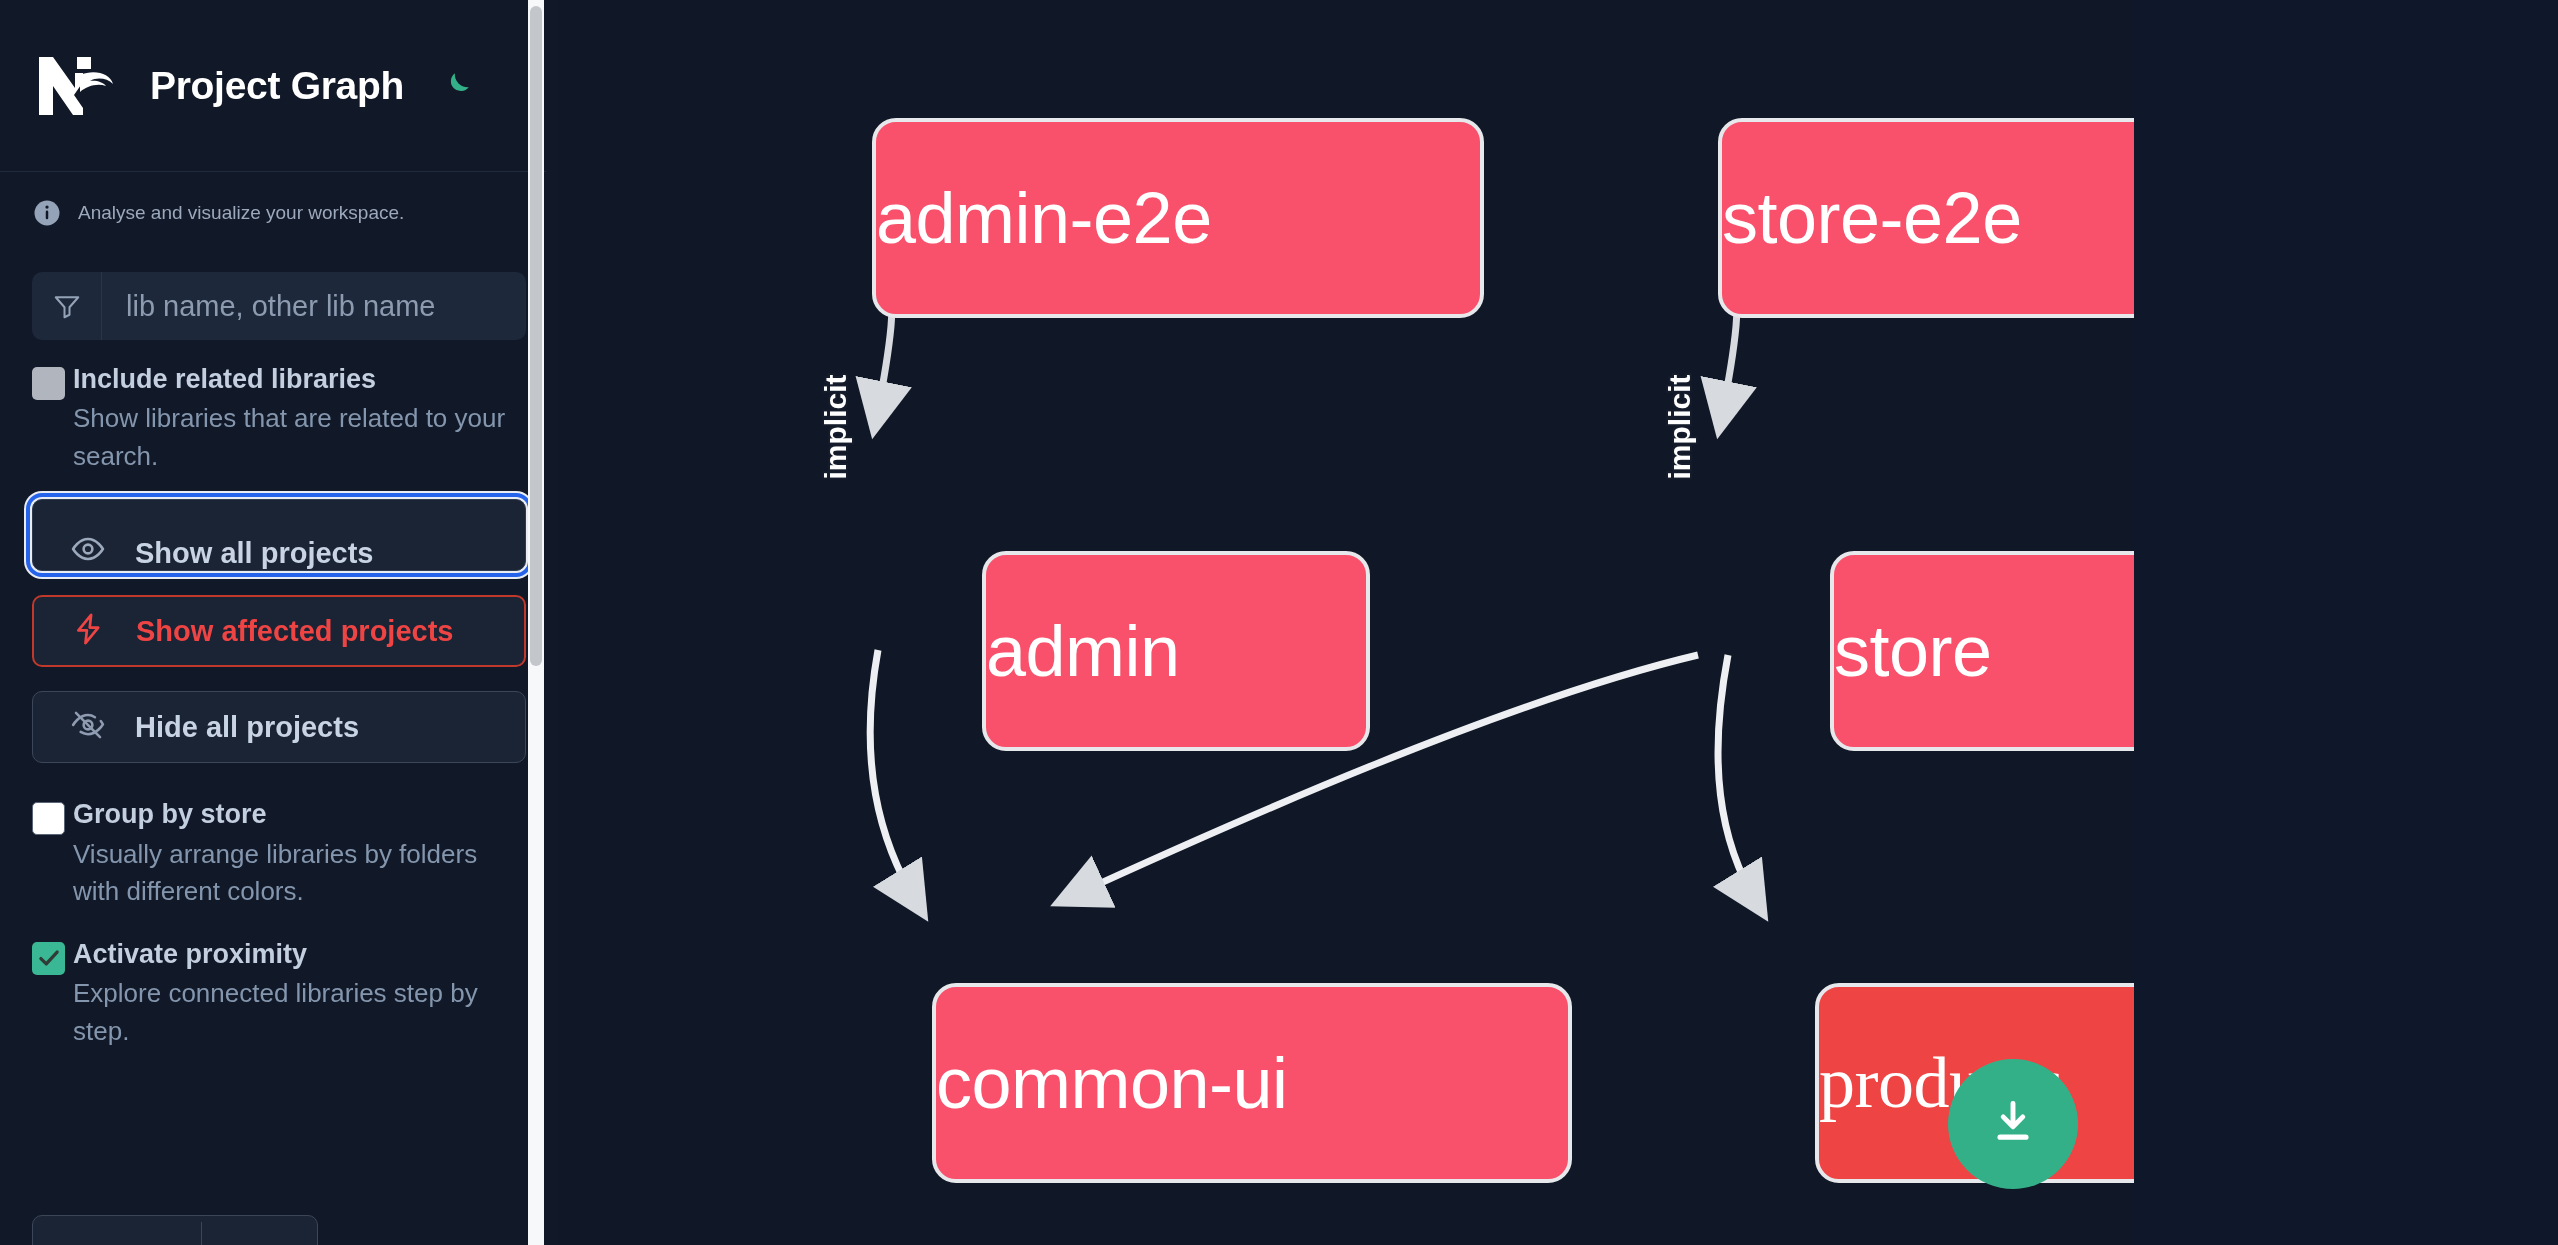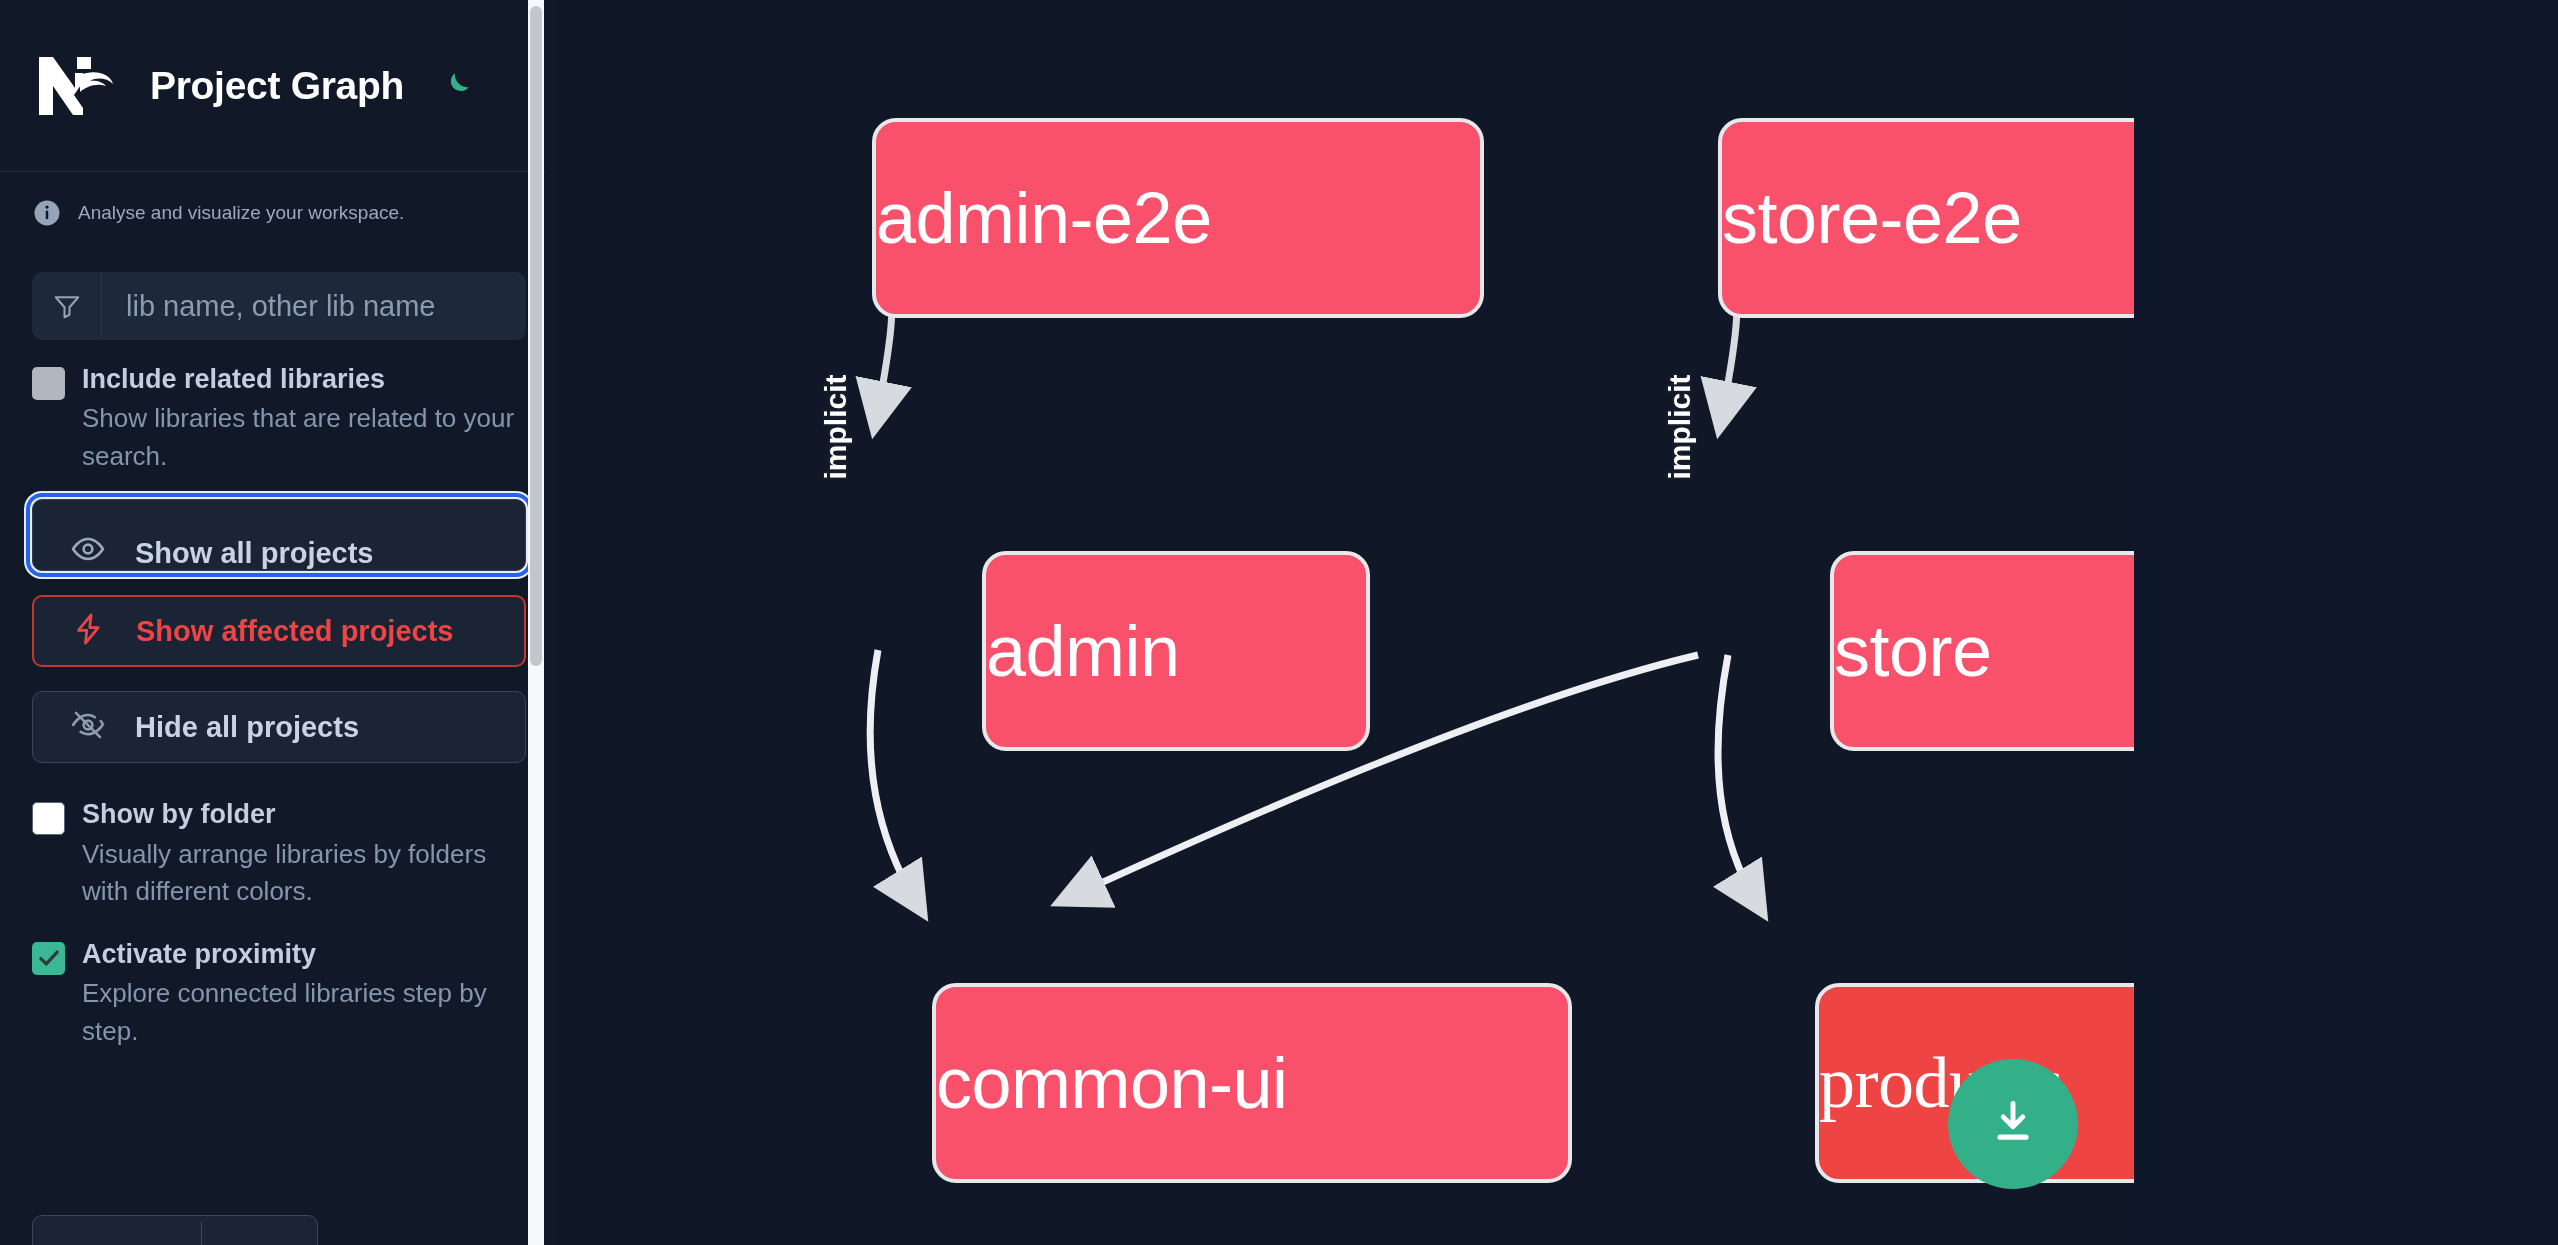--- a/index.html
+++ b/index.html
@@ -62,21 +62,21 @@
     flex: 1; height: 100%;
     background: transparent; border: none; outline: none;
     font-family: "Liberation Sans", sans-serif;
     font-size: 29px; color: #CBD5E1;
     padding-left: 24px;
   }
   .search-input::placeholder { color: #8D9BB1; }
 
   .opt-row {
     display: flex; padding: 22px 32px 0 32px;
-    gap: 17px;
+    gap: 8px;
   }
   .cb {
     width: 33px; height: 33px; flex: 0 0 33px;
     border-radius: 5px; margin-top: 5px;
     display: flex; align-items: center; justify-content: center;
     cursor: pointer;
   }
   .cb-disabled { background: #B0B5BE; }
   .cb-empty { background: #FFFFFF; border: 1px solid #5A6678; }
   .cb-green { background: #3AB795; }
@@ -247,21 +247,21 @@
             <line x1="3.5" y1="3.5" x2="20.5" y2="20.5" stroke="#8E9BB0" stroke-width="1.8" stroke-linecap="round"></line>
           </svg>
         </span>
         <span class="gbtn-label">Hide all projects</span>
       </div>
     </div>
 
     <div class="opt-row" style="padding-top:34px;">
       <span class="cb cb-empty"></span>
       <span class="opt-text">
-        <span class="opt-label">Show by folder</span>
+        <span class="opt-label">Group by store</span>
         <span class="opt-desc">Visually arrange libraries by folders with different colors.</span>
       </span>
     </div>
 
     <div class="opt-row" style="padding-top:26px;">
       <span class="cb cb-green">
         <svg viewBox="0 0 24 24" width="26" height="26">
           <path d="M4.5 12.5l5 5 10-11" fill="none" stroke="#2F3B34" stroke-width="3" stroke-linecap="round" stroke-linejoin="round"></path>
         </svg>
       </span>

